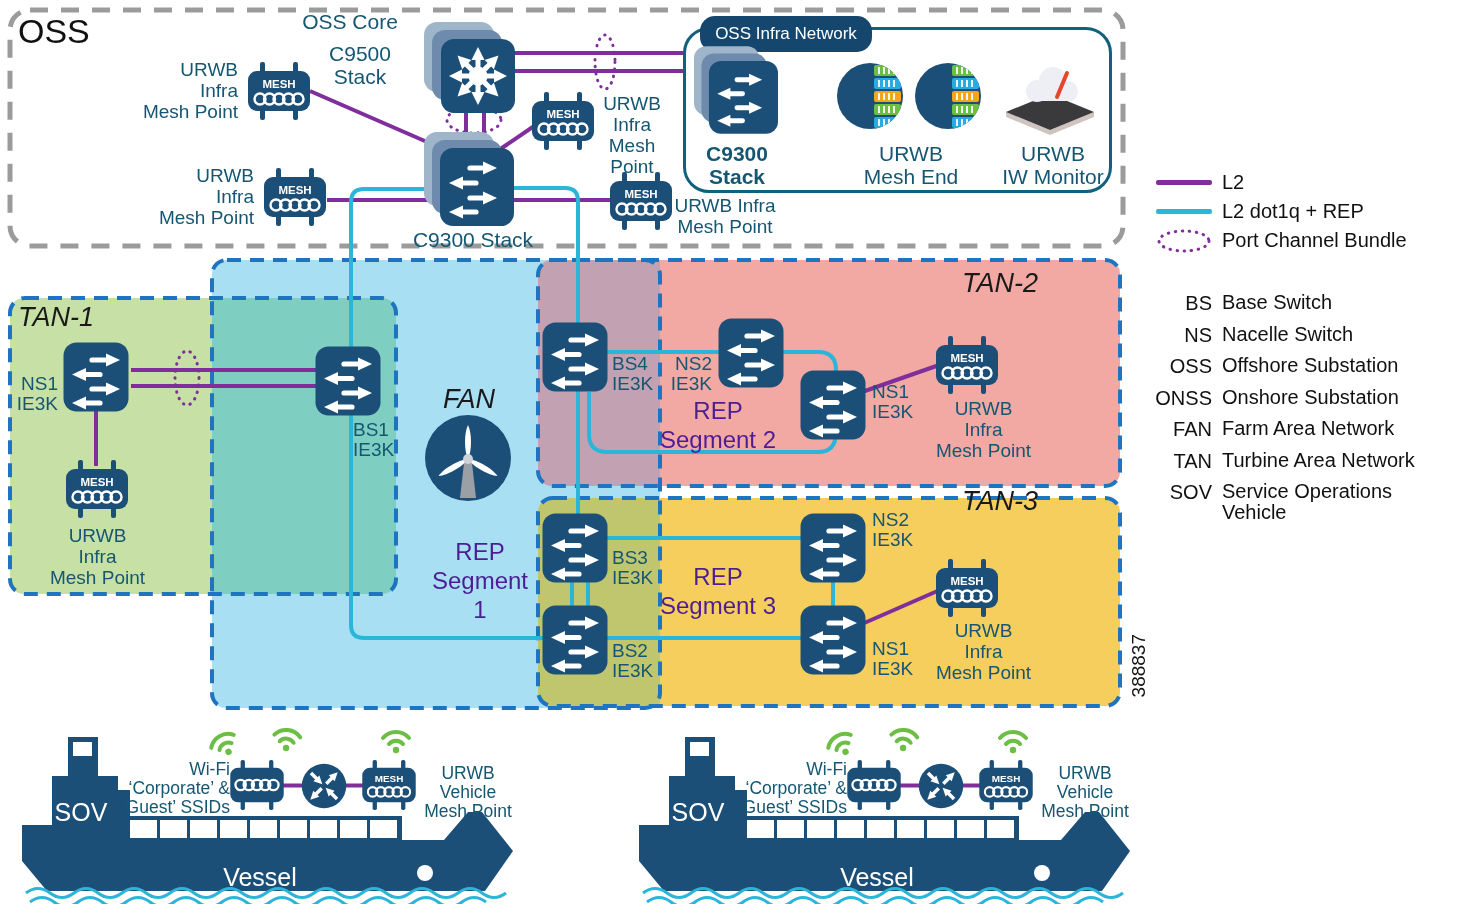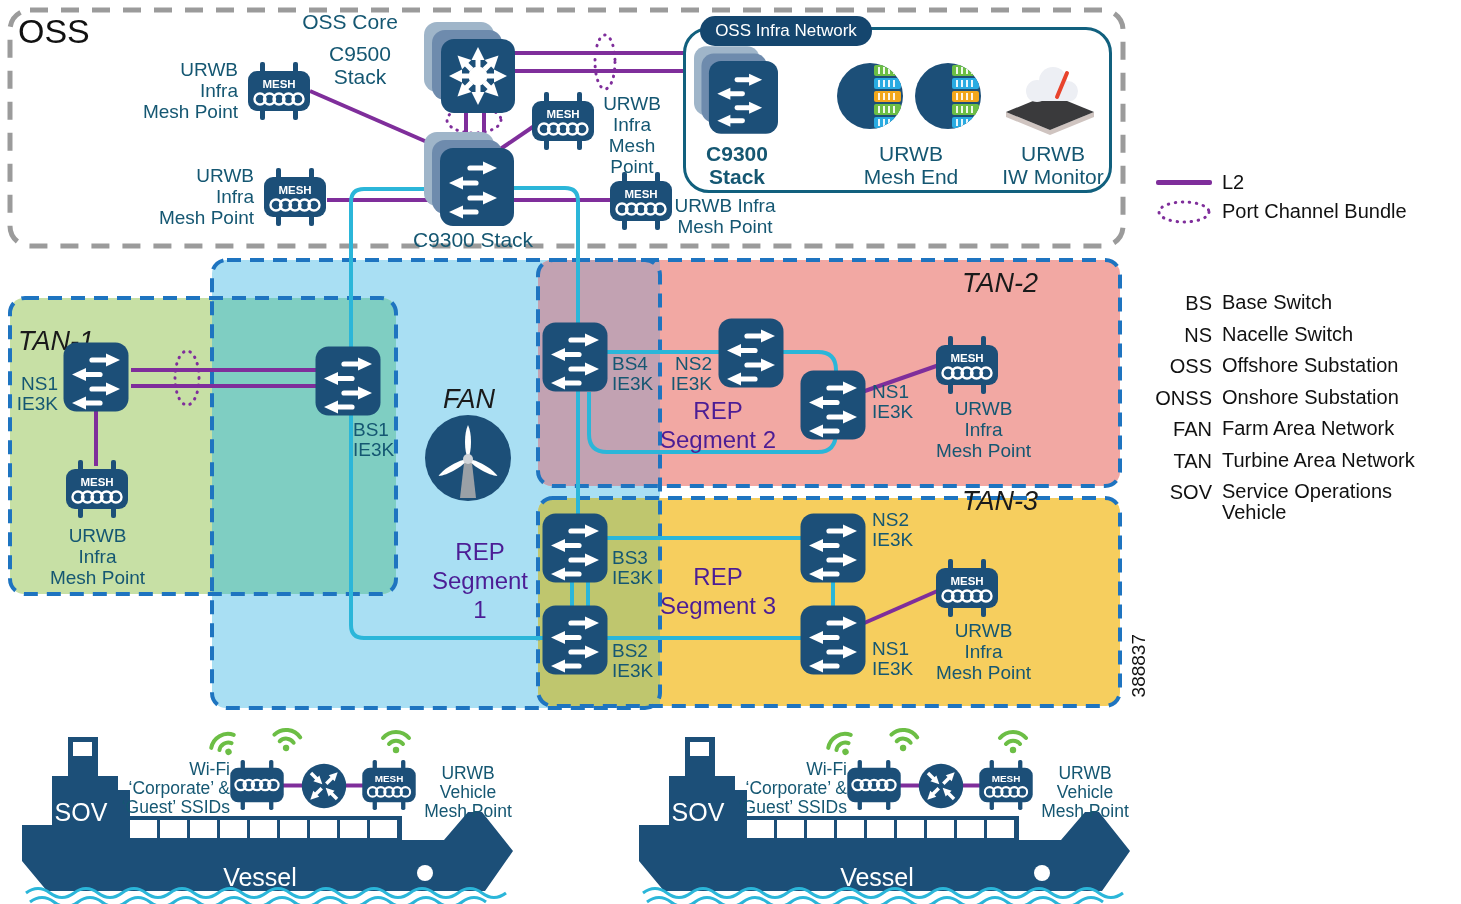--- a/index.html
+++ b/index.html
@@ -28,21 +28,21 @@
   .pcb{fill:none;stroke:#7F2E9B;stroke-width:3;stroke-dasharray:0.5 6.5;stroke-linecap:round;}
 
   
   .oss-title{left:18px;top:12px;font-size:34px;color:#111;}
   .lbl{color:#155772;font-size:19px;line-height:1.1;text-align:center;}
   .lbl-r{text-align:right;}
   .big{font-size:21px;}
   .dev{position:absolute;color:#155772;font-size:19px;line-height:1.05;}
   .ital{font-style:italic;font-size:27px;color:#1a1a1a;}
   .repl{font-size:24px;color:#4c1d95;text-align:center;line-height:1.2;}
-  .pill{left:700px;top:16px;width:172px;height:30px;background:#15466E;border-radius:15px;color:#fff;
+  .pill{left:700px;top:16px;width:172px;height:36px;background:#15466E;border-radius:15px;color:#fff;
         font-size:17px;display:flex;align-items:center;justify-content:center;}
   .infra-box{left:683px;top:27px;width:429px;height:166px;background:#fff;border:3px solid #11607E;border-radius:26px;box-sizing:border-box;}
 
   
   .lg-lines{left:1156px;top:168px;}
   .lg-row{display:flex;align-items:center;height:29px;}
   .sw{width:56px;height:4.5px;border-radius:2px;flex:0 0 auto;}
   .sw-p{background:#7F2E9B;}.sw-c{background:#2BB6D9;}.sw-o{background:#F2A71B;}
   .lg-row span.tx{margin-left:10px;font-size:20px;color:#111;white-space:nowrap;}
   .lg-abbr{left:1128px;top:292px;display:grid;grid-template-columns:84px 218px;column-gap:10px;row-gap:8.5px;
@@ -343,20 +343,24 @@
     <div>URWB</div>
       <div>IW Monitor</div>
   </div>
 
   <div class="abs lg-lines">
     <div class="lg-row">
         <span class="sw sw-p"></span>
         <span class="tx">L2</span>
       </div>
     <div class="lg-row">
+        <span class="sw sw-c"></span>
+        <span class="tx">L2 dot1q + REP</span>
+      </div>
+    <div class="lg-row">
       <svg width="56" height="26" viewBox="0 0 56 26">
           <ellipse class="pcb" cx="28" cy="13" rx="25" ry="10"></ellipse>
         </svg>
       <span class="tx">Port Channel Bundle</span>
     </div>
   </div>
   <div class="abs lg-abbr">
     <div class="a">BS</div>
       <div class="d">Base Switch</div>
     <div class="a">NS</div>
@@ -366,21 +370,21 @@
     <div class="a">ONSS</div>
       <div class="d">Onshore Substation</div>
     <div class="a">FAN</div>
       <div class="d">Farm Area Network</div>
     <div class="a">TAN</div>
       <div class="d">Turbine Area Network</div>
     <div class="a">SOV</div>
       <div class="d">Service Operations Vehicle</div>
   </div>
 
-  <div class="abs ital" style="left:18px;top:302px;margin-top:24px;">TAN-1</div>
+  <div class="abs ital" style="left:18px;top:302px;">TAN-1</div>
   <div class="dev" style="left:6px;top:374px;width:52px;text-align:right;">
     <div>NS1</div>
       <div>IE3K</div>
   </div>
   <div class="abs" style="left:63px;top:342px;">
     <svg width="66" height="70" viewBox="0 0 66 70">
         <rect x="0.5" y="0.5" width="65" height="69" rx="13" fill="#1C4F78"></rect>
         <g stroke="#fff" stroke-width="5.2" stroke-linecap="round">
           <line x1="29" y1="18" x2="44" y2="18"></line>
           <line x1="22" y1="32.5" x2="37" y2="32.5"></line>

